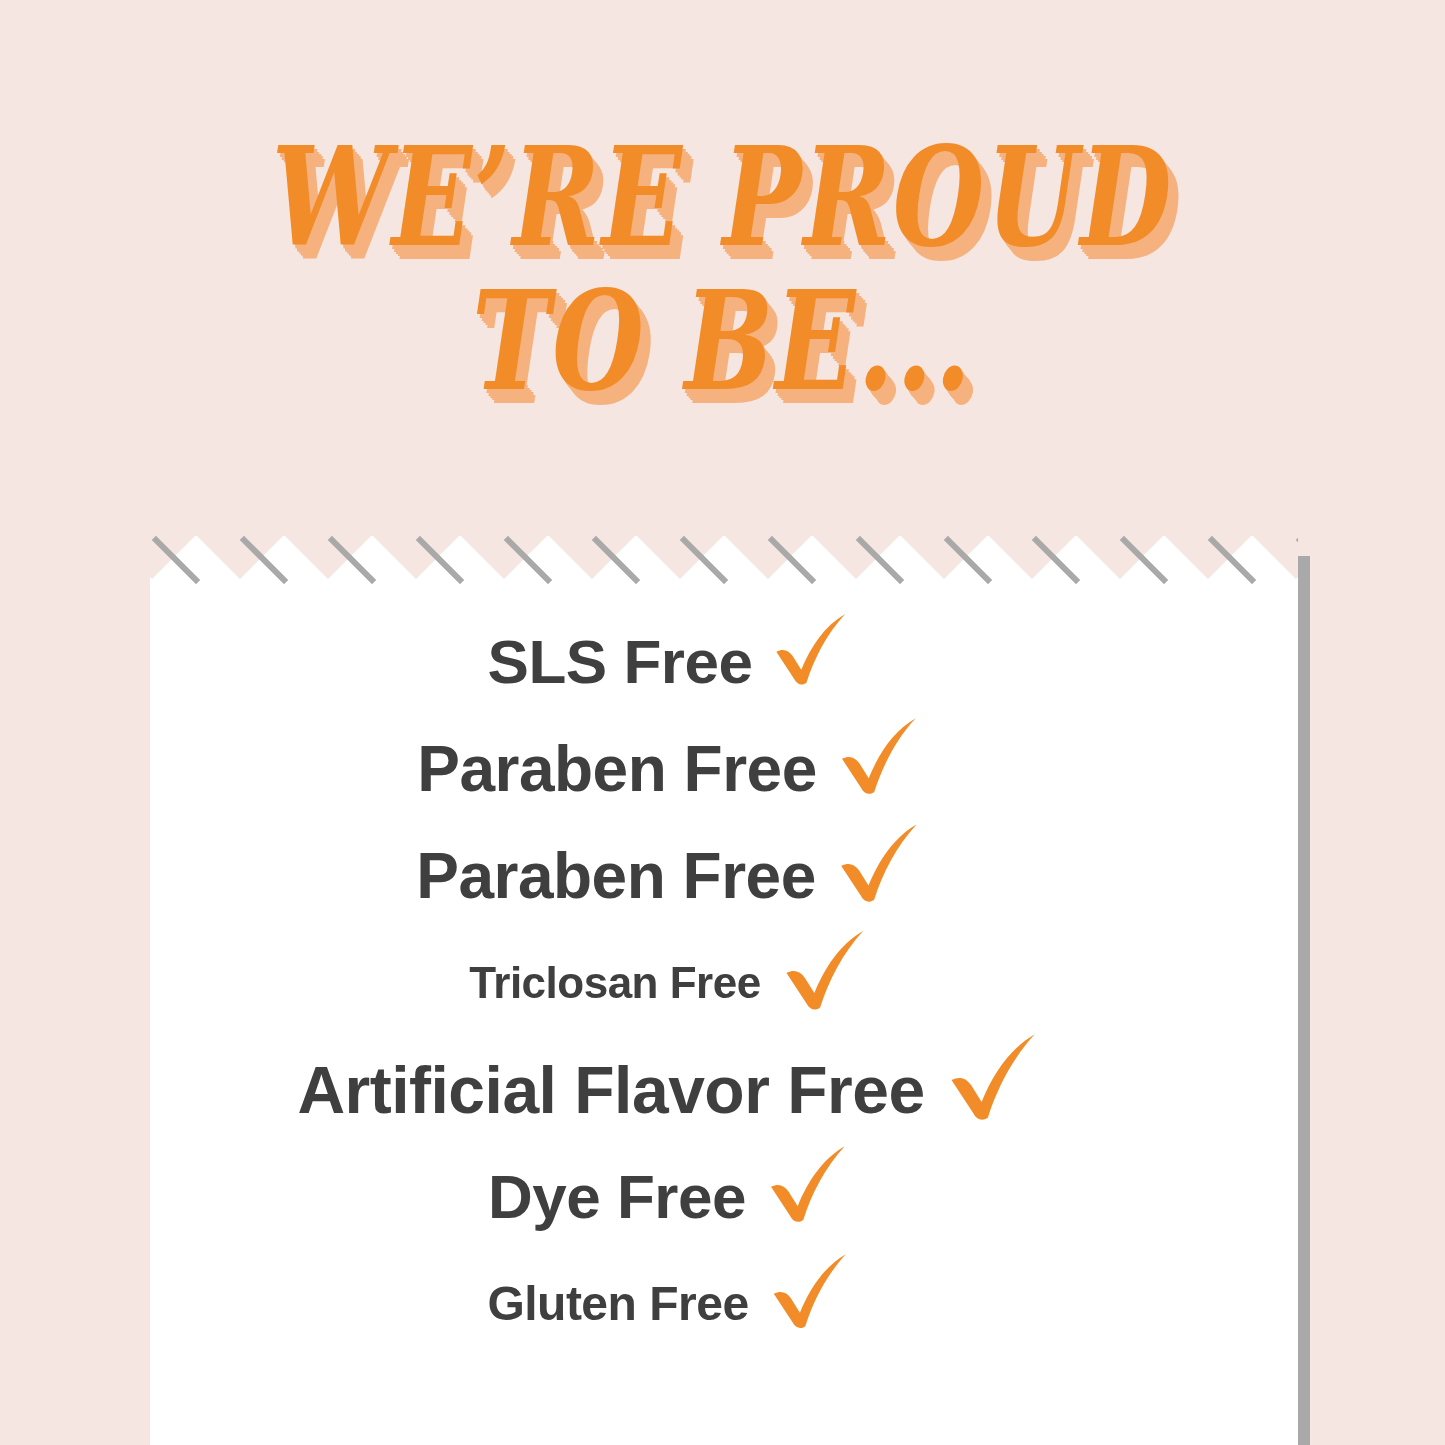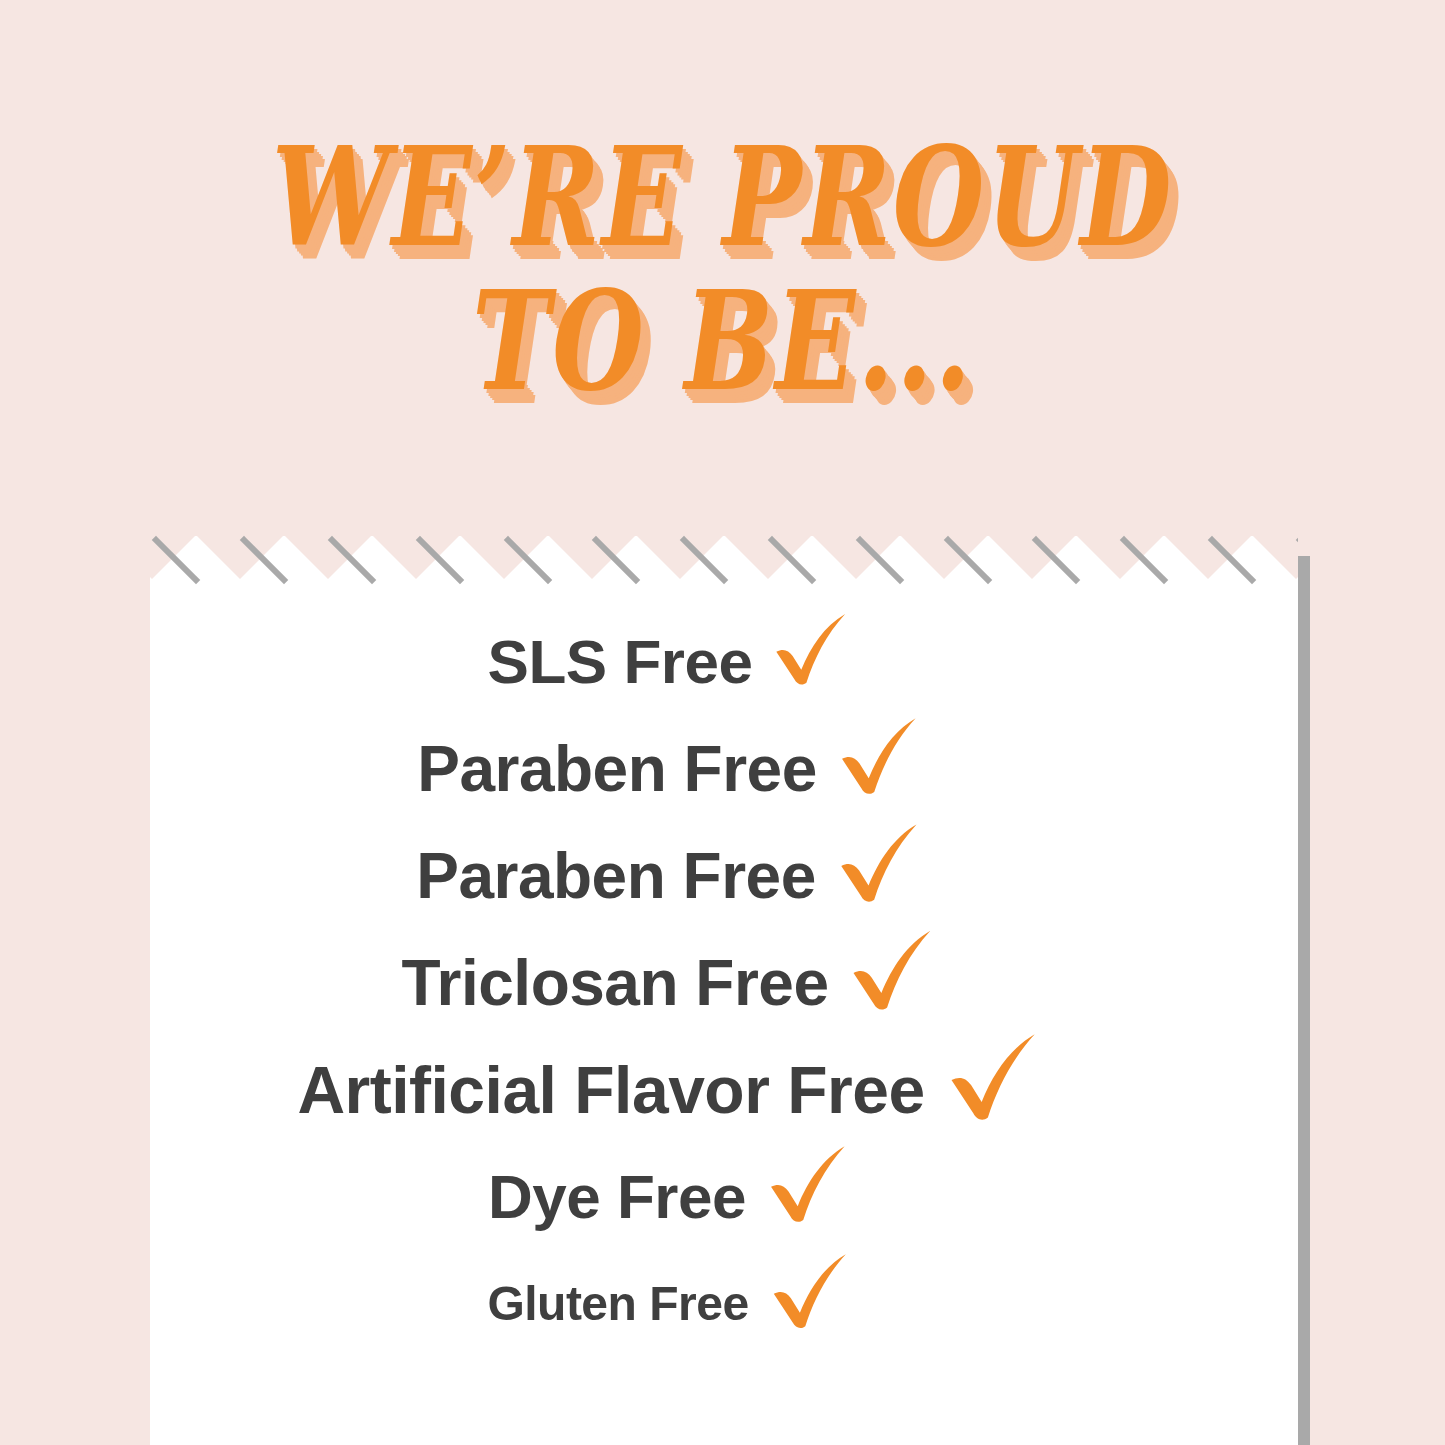--- a/index.html
+++ b/index.html
@@ -113,21 +113,21 @@
     line-height: 0;
     position: relative;
     top: -12px;
   }
   .claim-check svg { display: block; }
 
   
   .row-0 .claim-label { font-size: 62px; }
   .row-1 .claim-label { font-size: 64px; }
   .row-2 .claim-label { font-size: 64px; }
-  .row-3 .claim-label { font-size: 64px; }
+  .row-3 .claim-label { font-size: 44px; }
   .row-4 .claim-label { font-size: 66px; }
   .row-5 .claim-label { font-size: 62px; }
   .row-6 .claim-label { font-size: 48px; }
 </style>
 </head>
 <body>
 
 <div id="canvas">
 
   <div class="heading">

